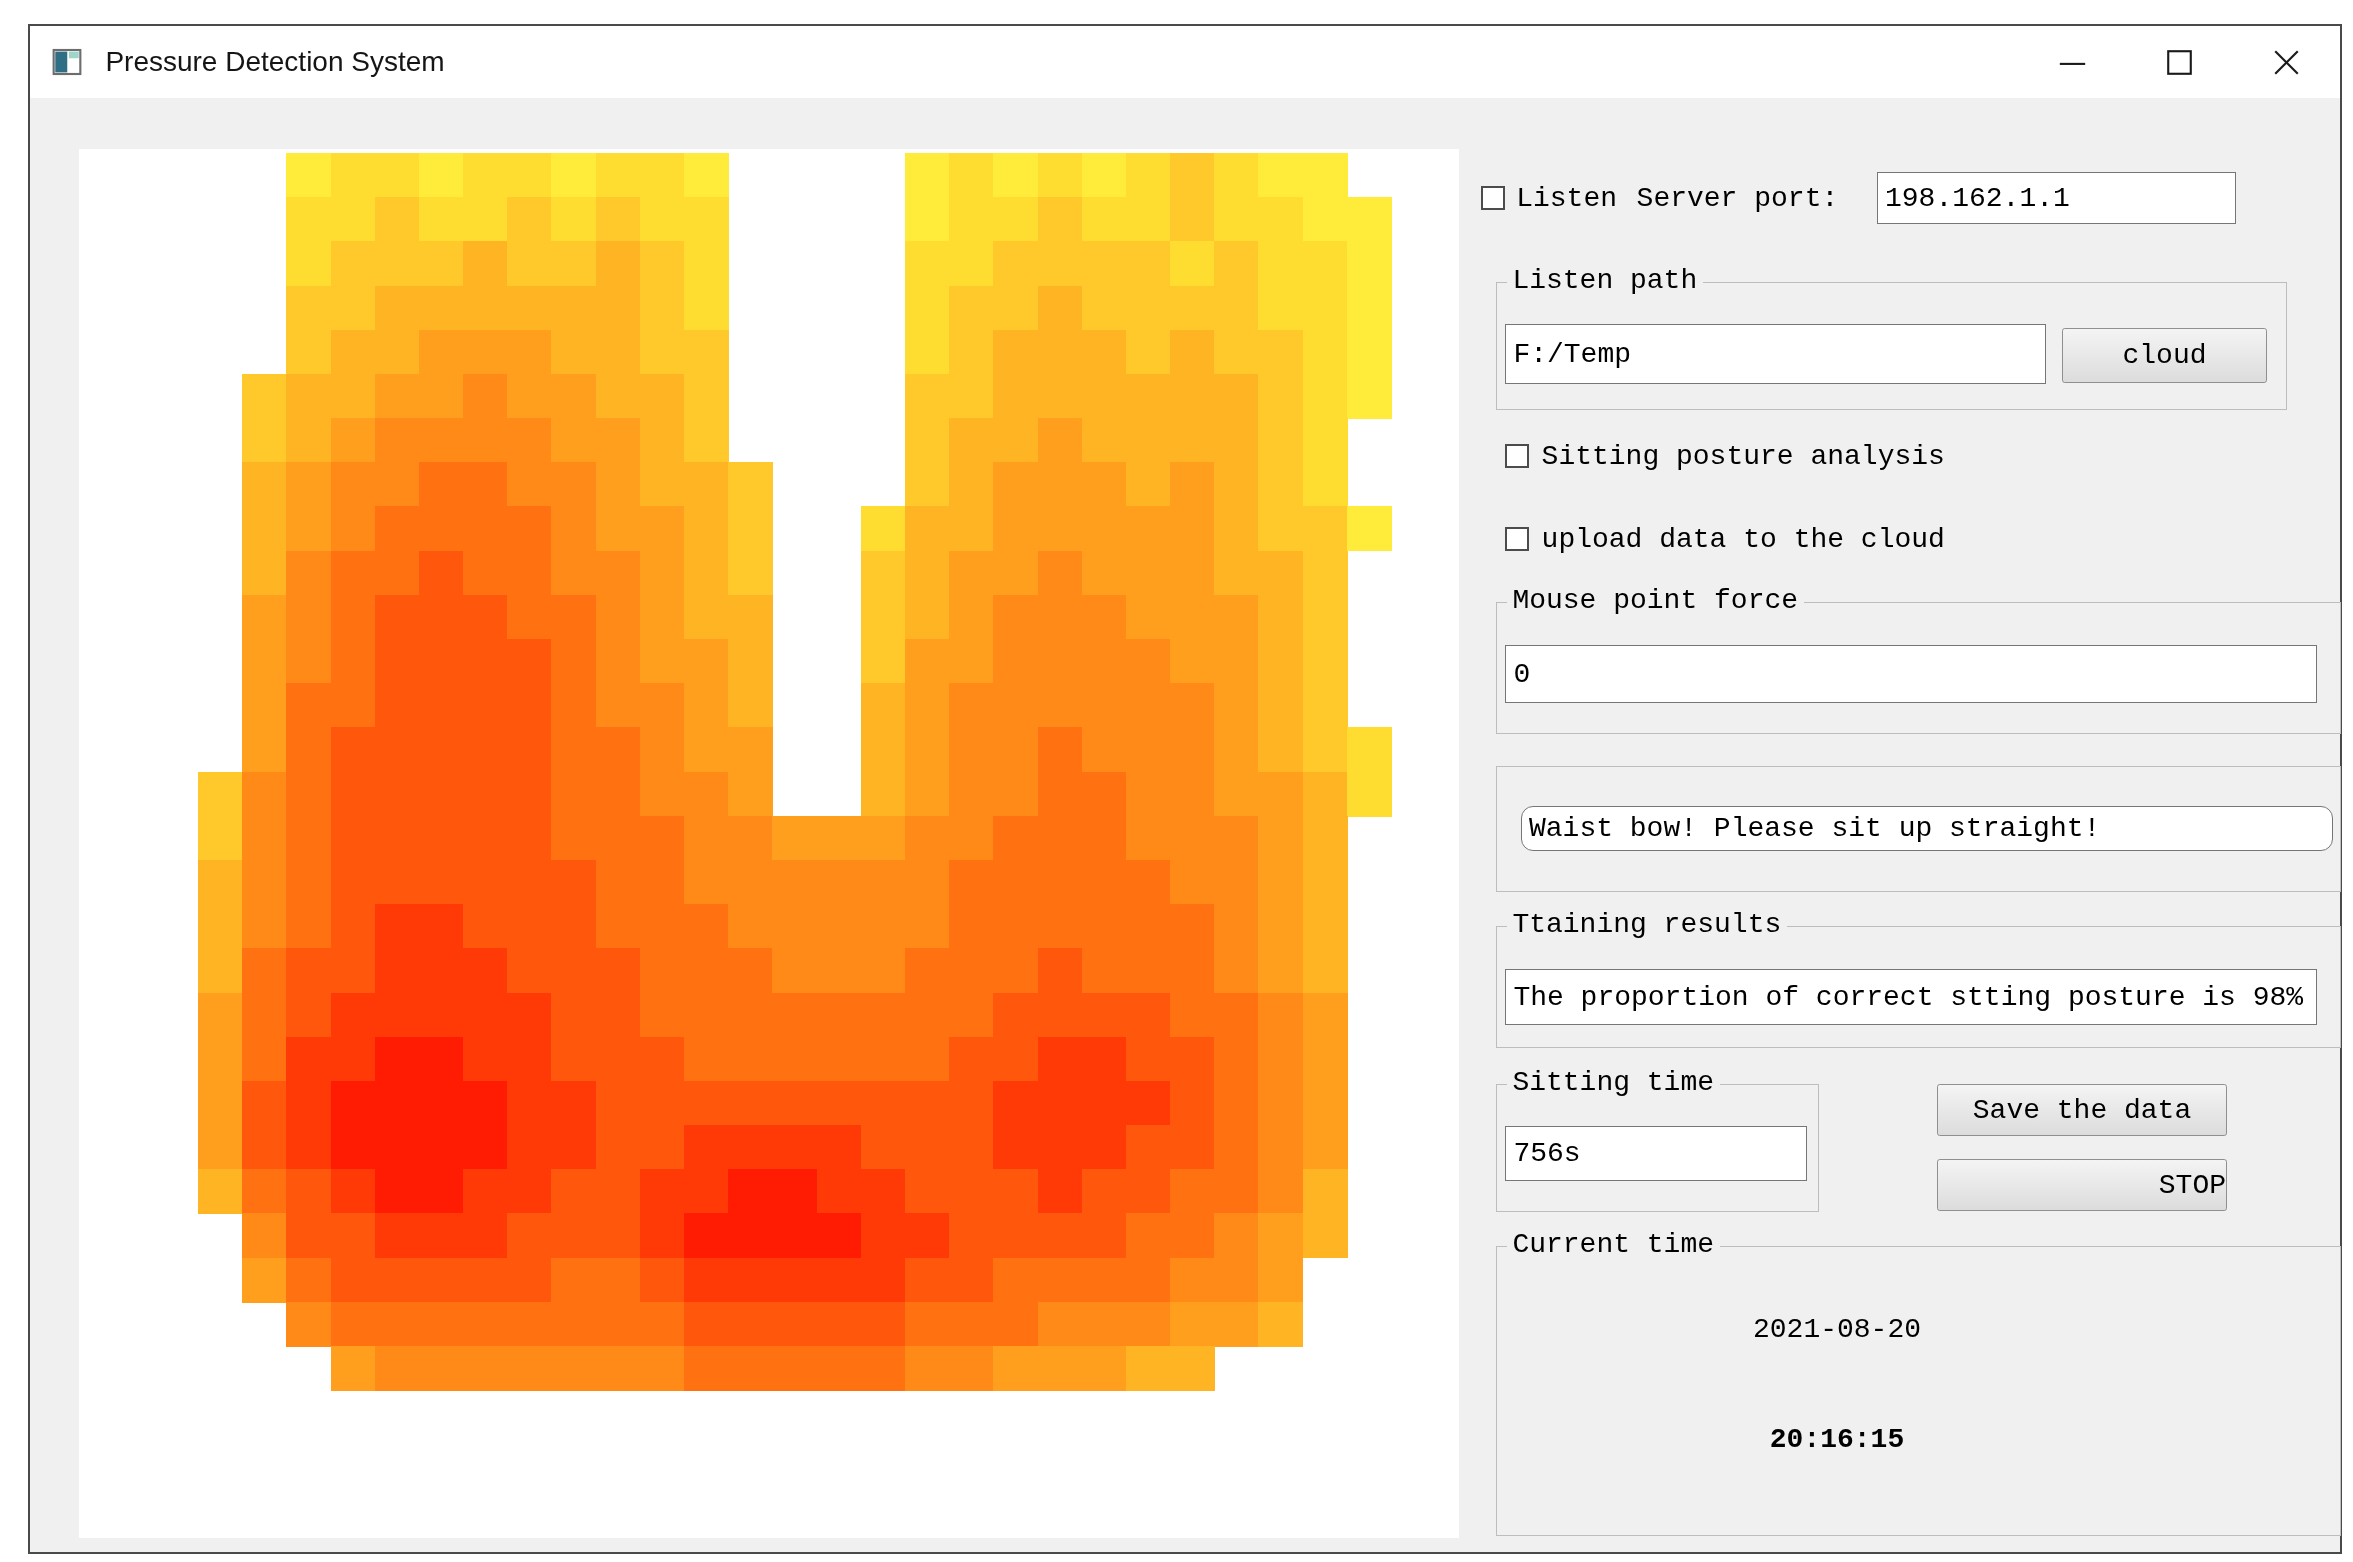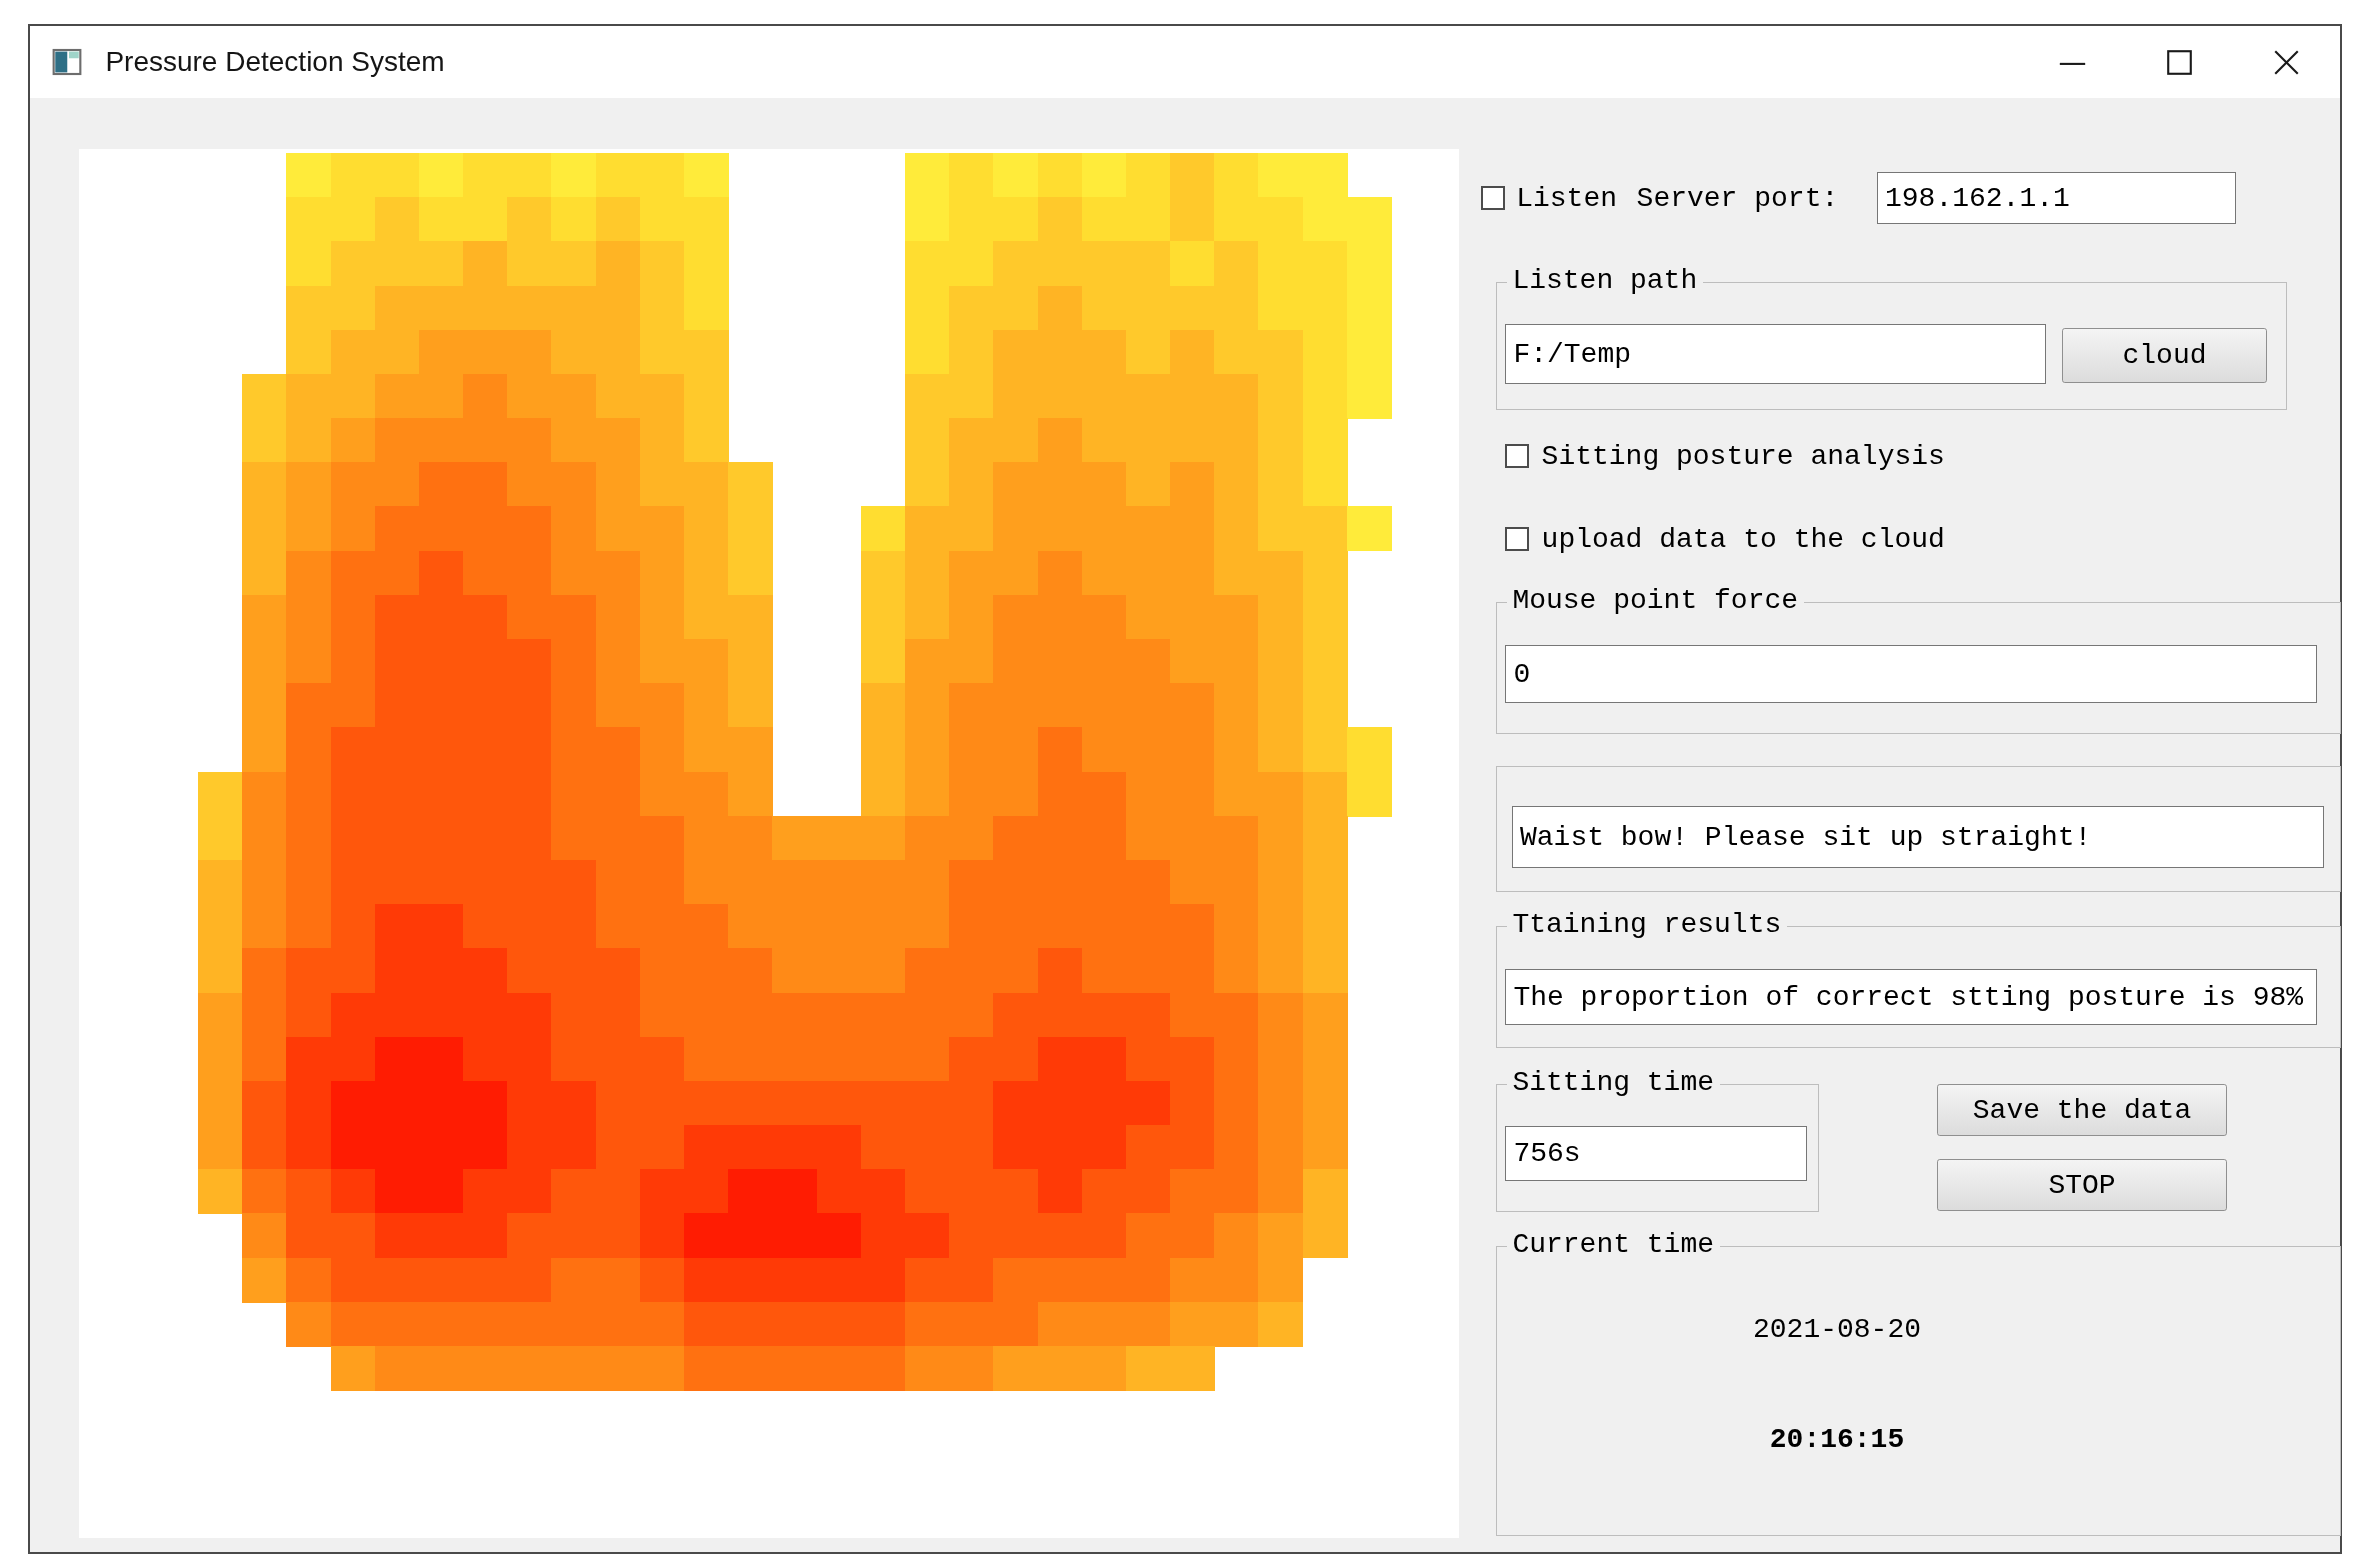--- a/index.html
+++ b/index.html
@@ -778,37 +778,37 @@
   <span class="cb"></span>
   <span class="lbl" style="margin-left:12.6px;">upload data to the cloud</span>
 </div>
 
 <div class="group" style="left:1496px;top:602px;width:845px;height:132px;">
   <span class="group-title">Mouse point force</span>
   <input class="field" style="left: 8.4px; top: 42px; width: 812px; height: 58px;" value="0">
 </div>
 
 <div class="group" style="left:1496px;top:766px;width:845px;height:126px;">
-  <input class="field" style="left: 15px; top: 39px; width: 812px; height: 62px;" value="Waist bow! Please sit up straight!">
+  <input class="field" style="left: 24px; top: 39px; width: 812px; height: 45px; border-radius: 12px;" value="Waist bow! Please sit up straight!">
 </div>
 
 <div class="group" style="left:1496px;top:926px;width:845px;height:122px;">
   <span class="group-title">Ttaining results</span>
   <input class="field" style="left: 8.4px; top: 42px; width: 812px; height: 56px;" value="The proportion of correct stting posture is 98%">
 </div>
 
 <div class="group" style="left:1496px;top:1084px;width:323px;height:128px;">
   <span class="group-title">Sitting time</span>
   <input class="field" style="left: 8.4px; top: 41px; width: 302px; height: 55px;" value="756s">
 </div>
 
 <div class="btn" style="left:1937px;top:1084px;width:290px;height:52px;">
   <span>Save the data</span>
 </div>
-<div class="btn" style="left:1937px;top:1159px;width:290px;height:52px;">
+<div class="btn" style="left:1937px;top:1159px;width:290px;height:52px;justify-content:flex-end;">
   <span>STOP</span>
 </div>
 
 <div class="group" style="left:1496px;top:1246px;width:845px;height:290px;">
   <span class="group-title">Current time</span>
   <div class="time-line" style="top:67px;">2021-08-20</div>
   <div class="time-line" style="top:177px;font-weight:bold;">20:16:15</div>
 </div>
 
 

